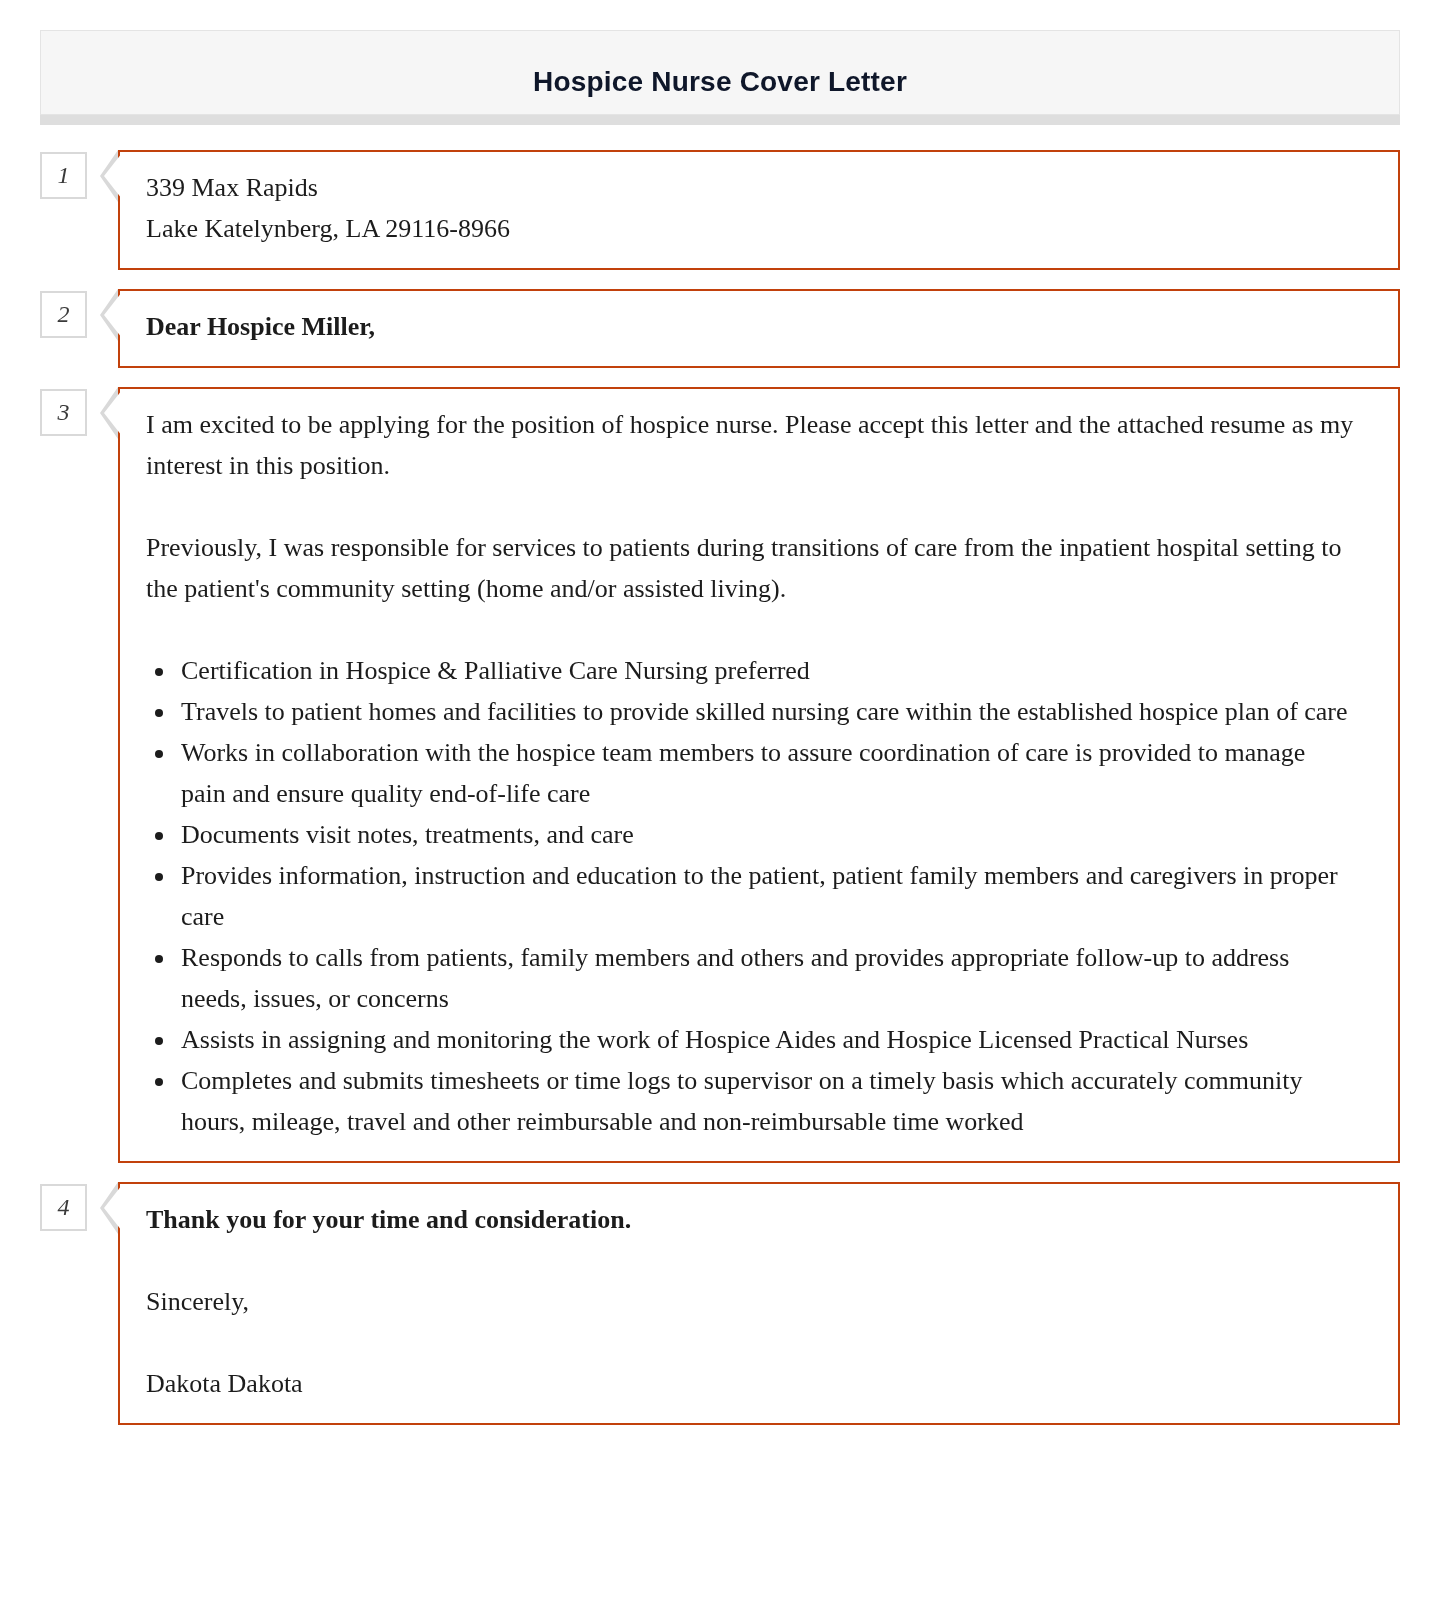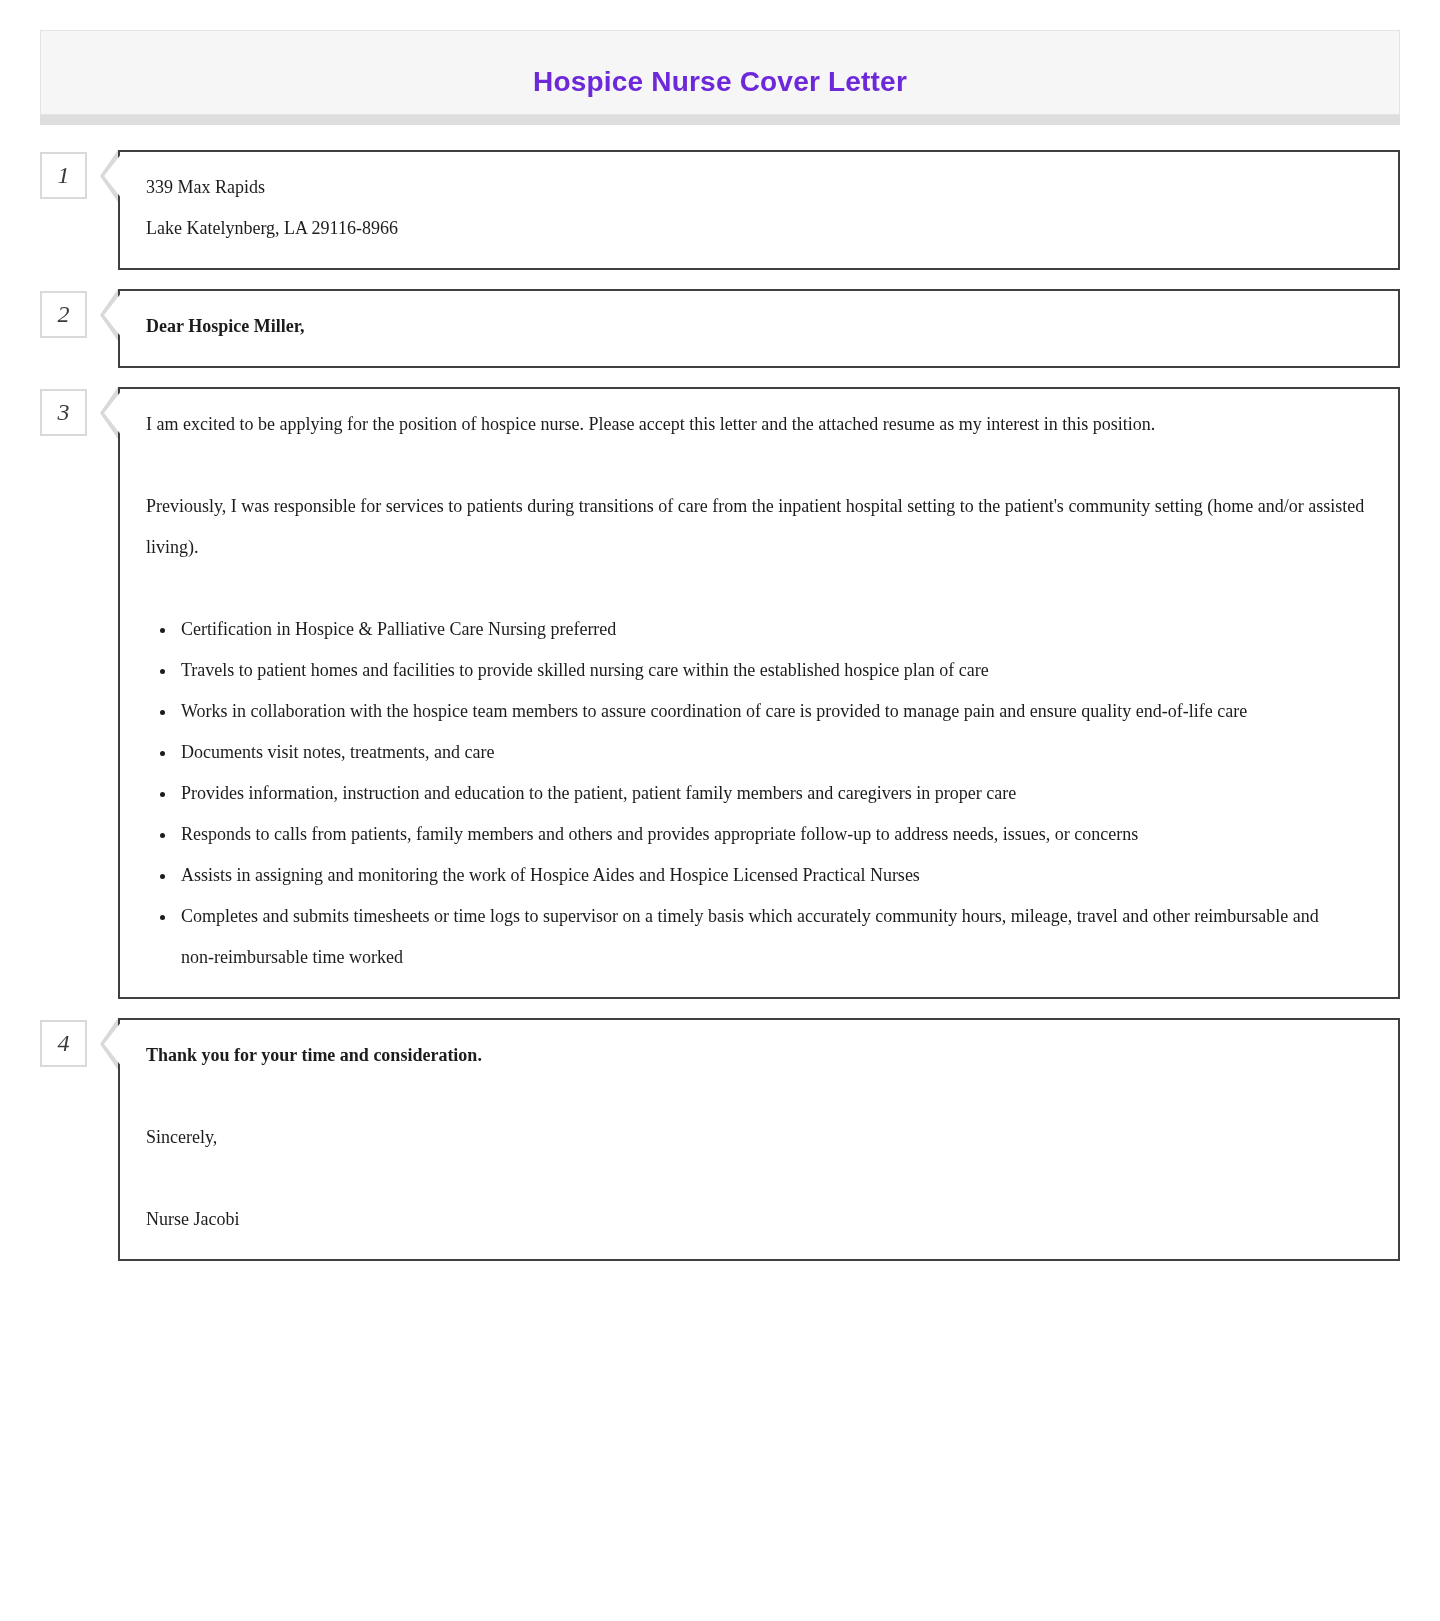--- a/index.html
+++ b/index.html
@@ -19,21 +19,21 @@
     background: #f6f6f6;
     border: 1px solid #e4e4e4;
     display: flex;
     align-items: center;
     justify-content: center;
   }
   .header-title {
     font-family: "Liberation Sans", sans-serif;
     font-weight: bold;
     font-size: 28px;
-    color: #6d28d9;
+    color: #0f172a;
     letter-spacing: 0.2px;
     margin-top: 19px;
   }
   .header-shadow {
     margin: 0 40px;
     height: 10px;
     background: #dedede;
   }
   
   .row {
@@ -53,23 +53,23 @@
     display: flex;
     align-items: center;
     justify-content: center;
     font-style: italic;
     font-size: 24px;
     color: #3a3a3a;
   }
   .bubble {
     position: relative;
     background: #ffffff;
-    border: 2px solid #404040;
+    border: 2px solid #c2410c;
     padding: 15px 30px 19px 26px;
-    font-size: 18px;
+    font-size: 26px;
     line-height: 41px;
   }
   
   .bubble::before {
     content: "";
     position: absolute;
     left: -20px;
     top: -2px;
     width: 18px;
     height: 52px;
@@ -140,17 +140,17 @@
         <li>Completes and submits timesheets or time logs to supervisor on a timely basis which accurately community hours, mileage, travel and other reimbursable and non-reimbursable time worked</li>
       </ul>
     </div>
   </div>
 
   <div class="row">
     <div class="badge">4</div>
     <div class="bubble">
       <p class="bold">Thank you for your time and consideration.</p>
       <p>Sincerely,</p>
-      <p>Nurse Jacobi</p>
+      <p>Dakota Dakota</p>
     </div>
   </div>
 
 </div>
 
 </body></html>

